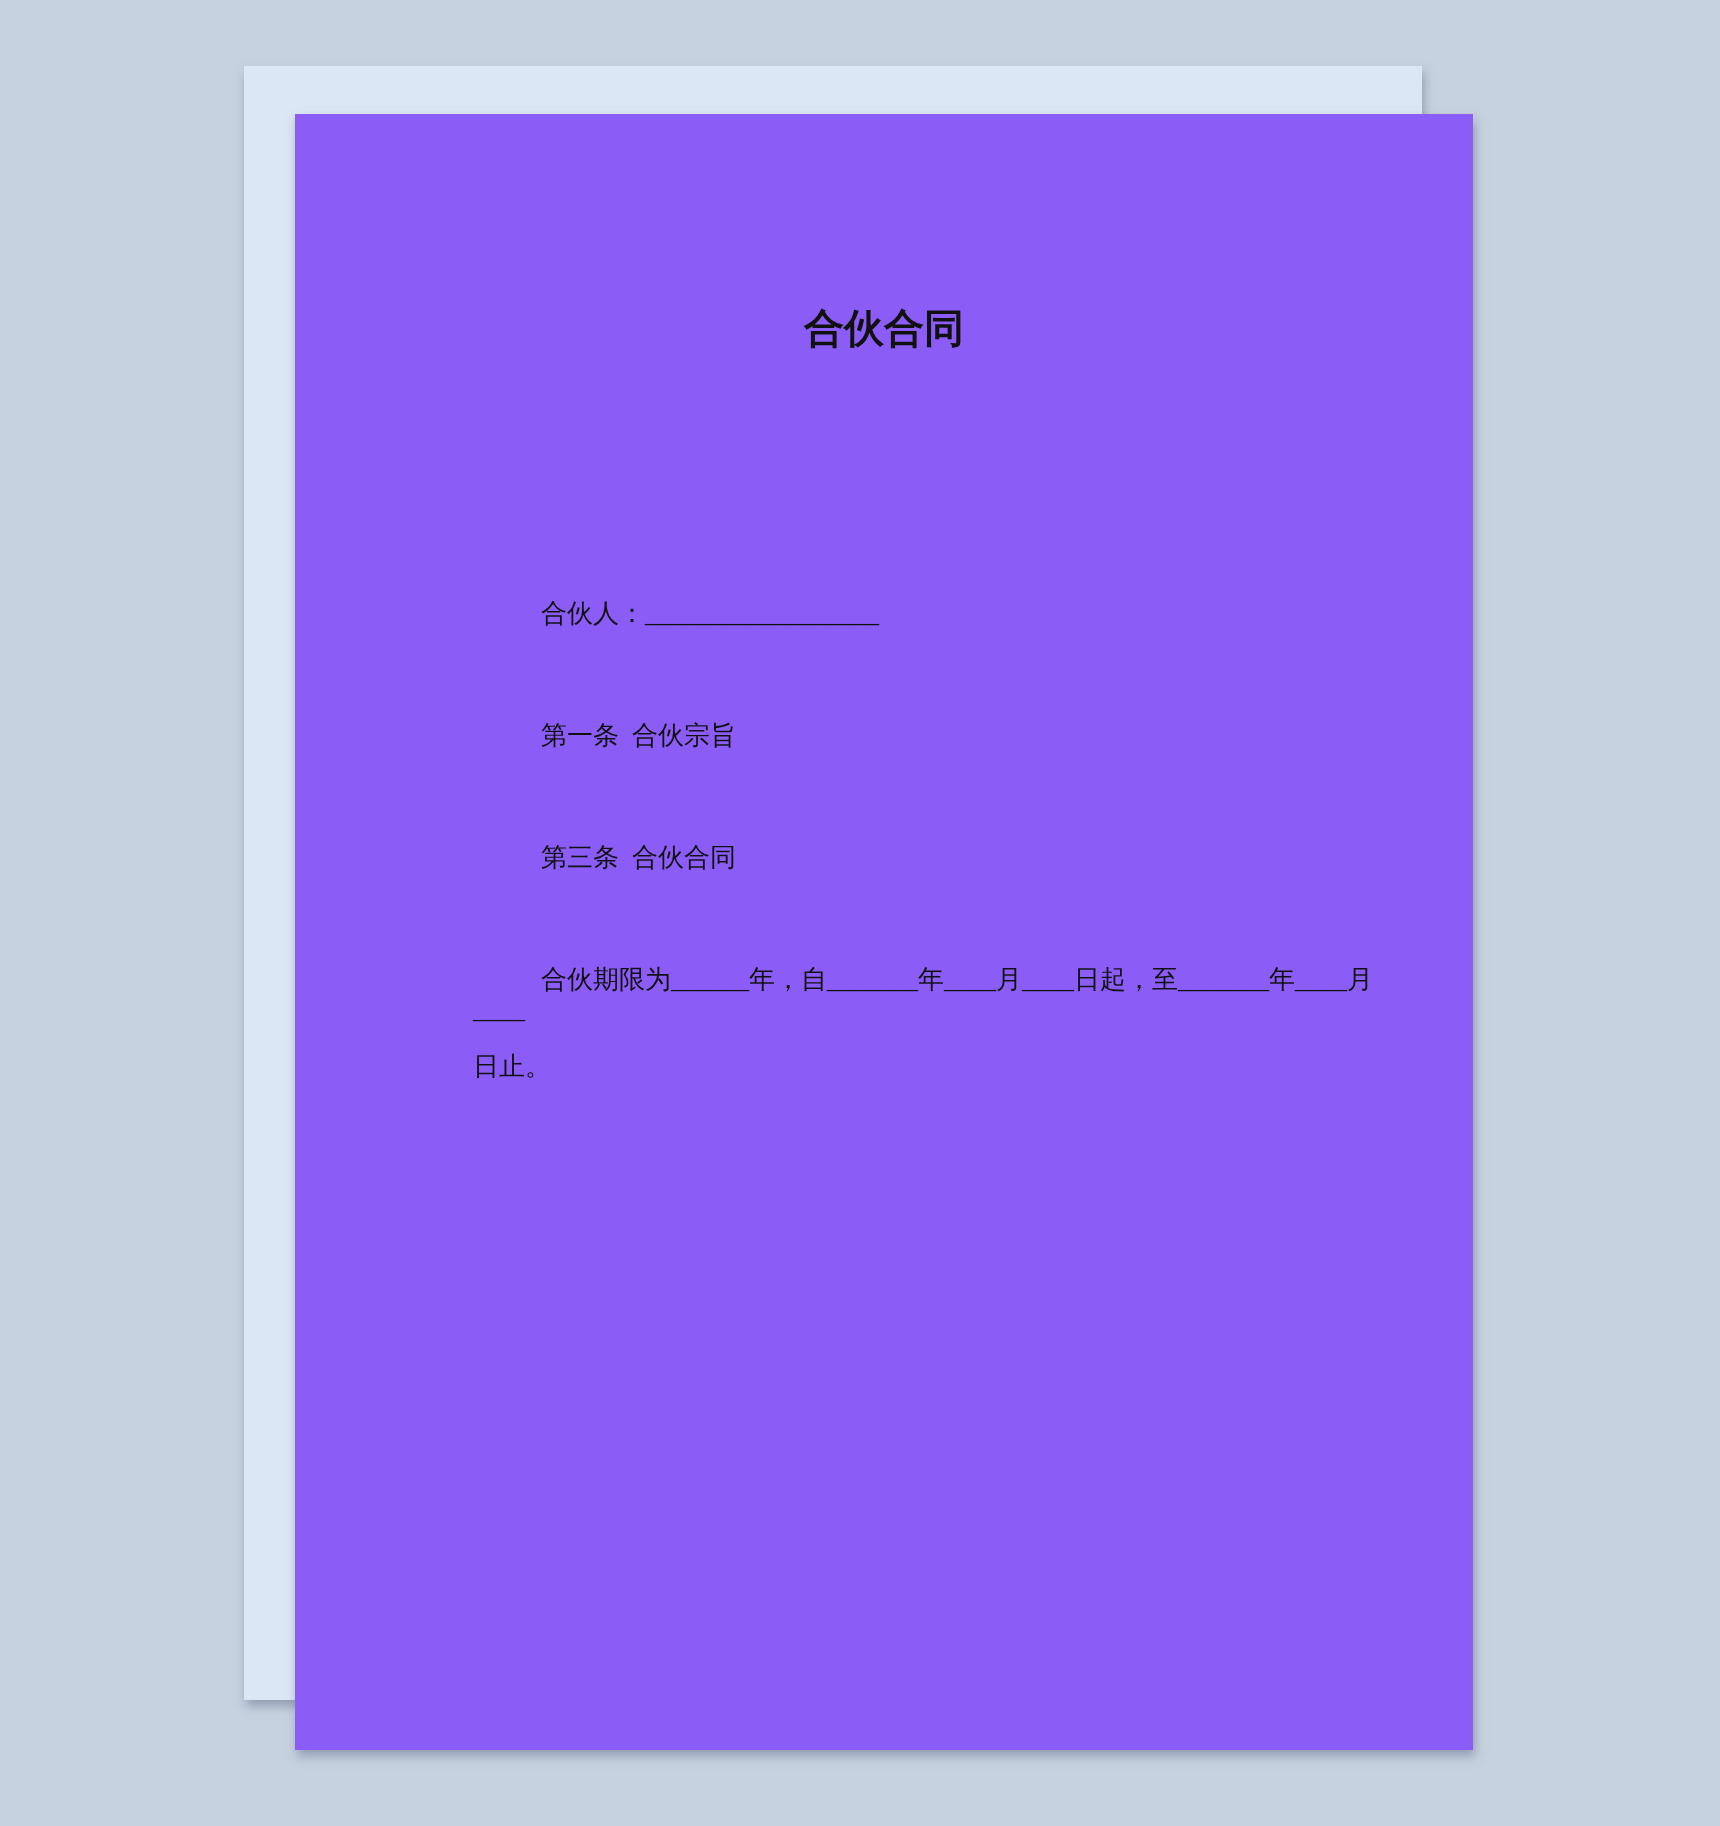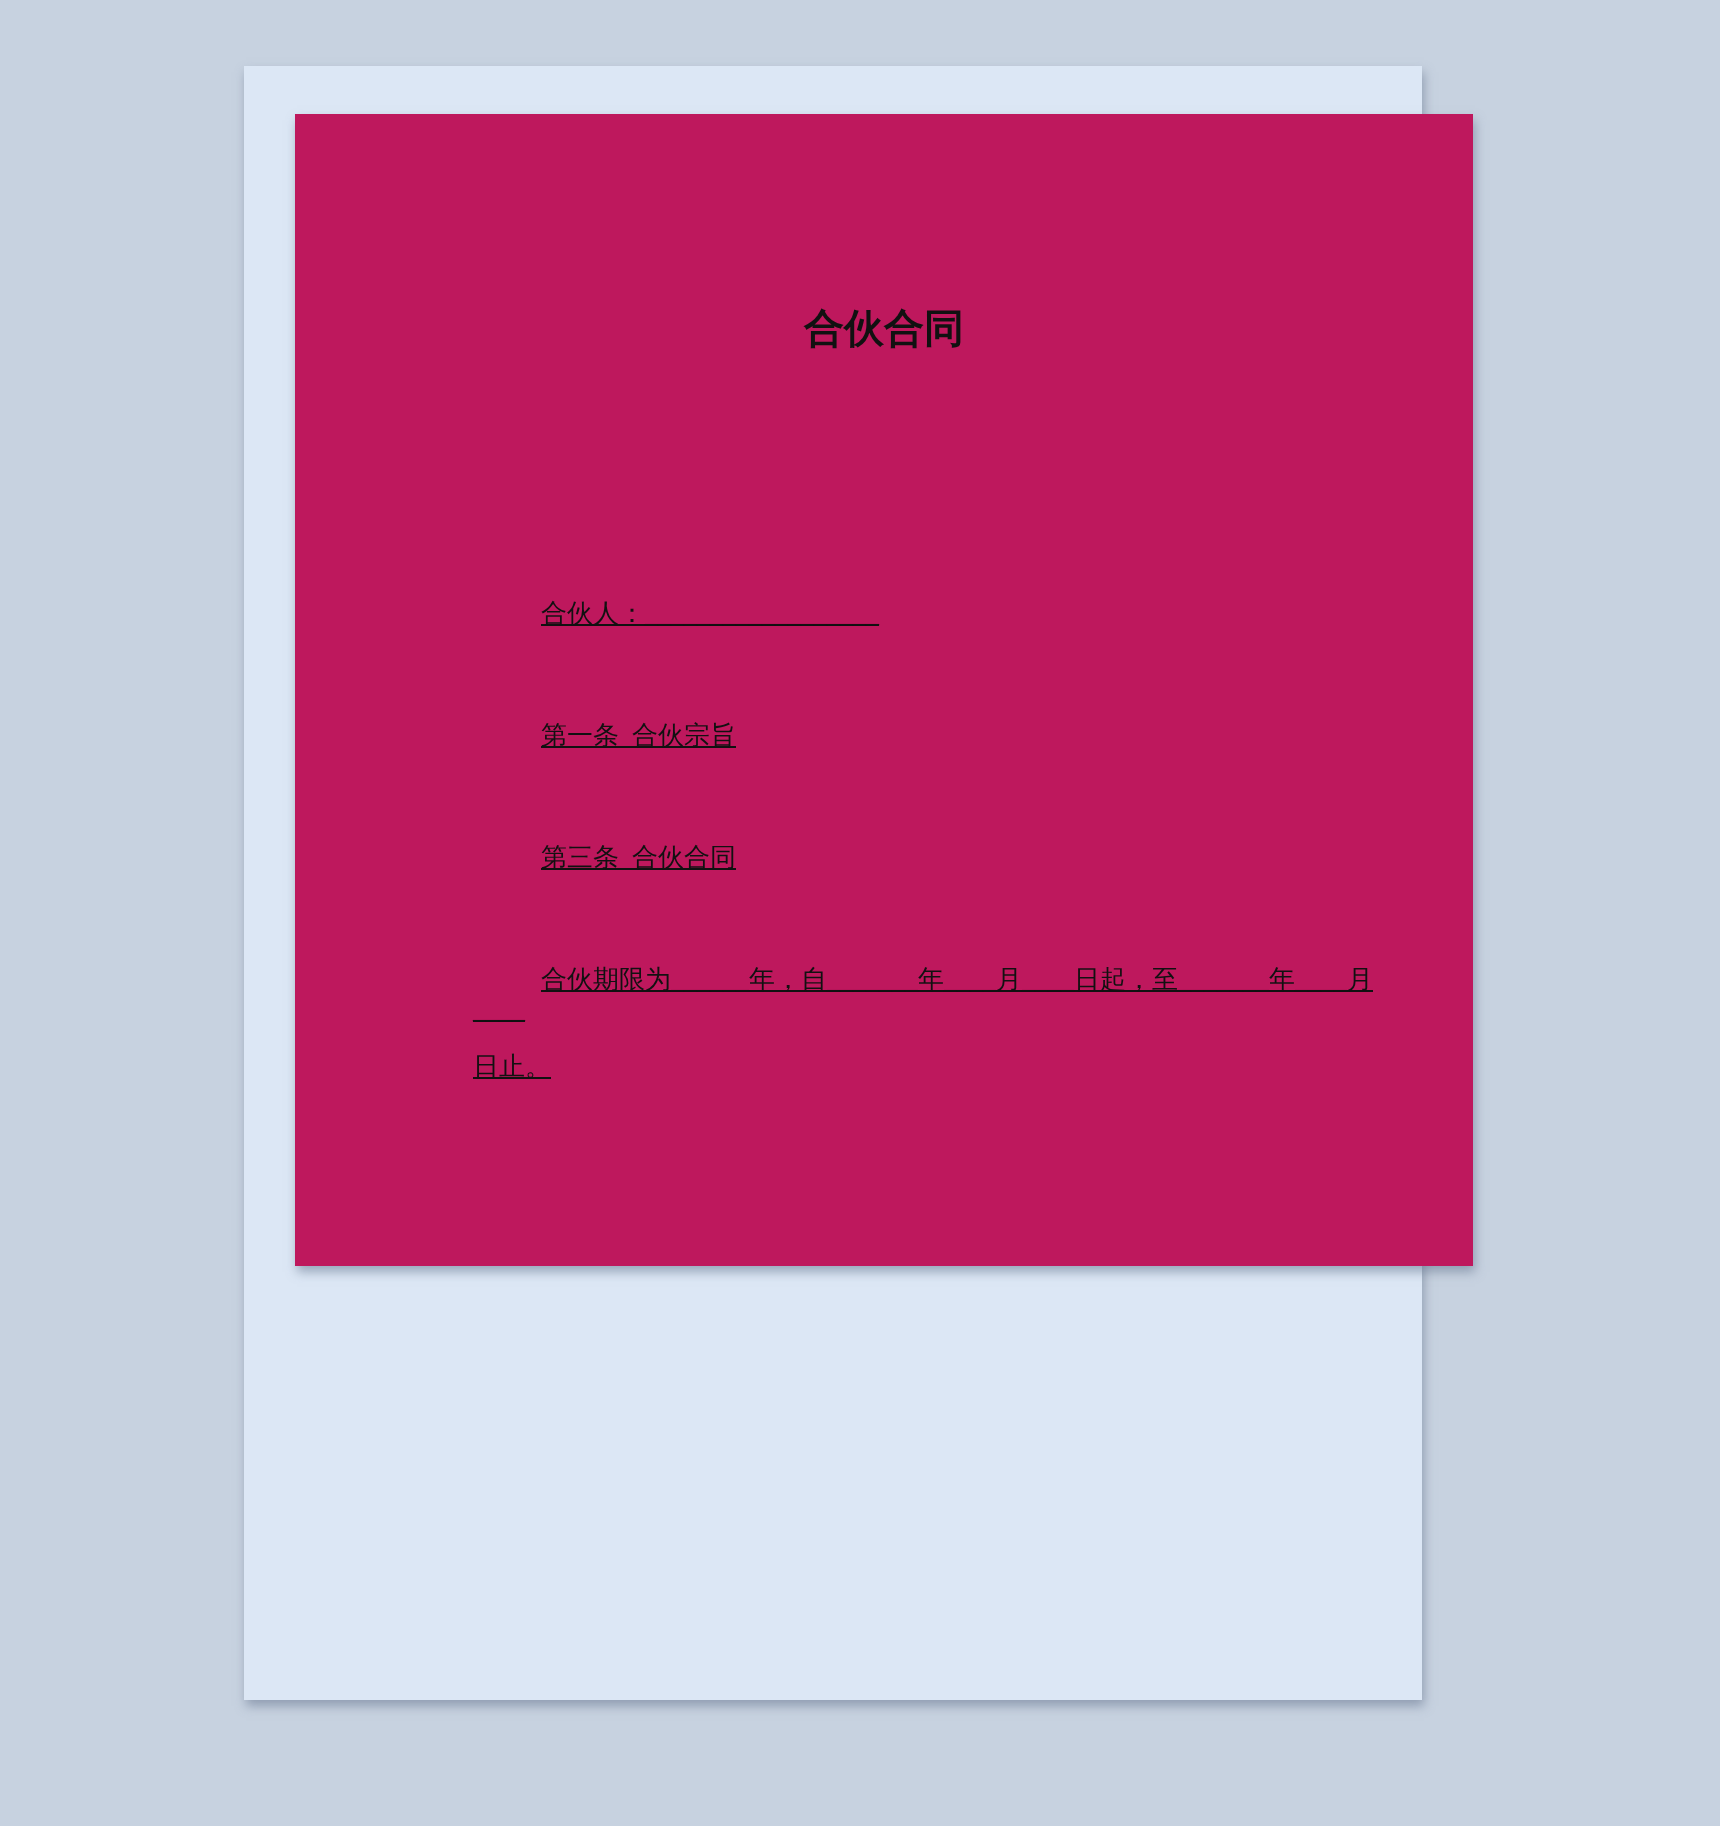--- a/index.html
+++ b/index.html
@@ -22,22 +22,22 @@
     width: 1178px;
     height: 1634px;
     background: #dce7f5;
     box-shadow: 2px 6px 10px rgba(100, 114, 140, 0.55);
   }
   .front-page {
     position: absolute;
     left: 295px;
     top: 114px;
     width: 1178px;
-    height: 1152px;
-    background: #be185d;
+    height: 1636px;
+    background: #8b5cf6;
     box-shadow: 2px 6px 10px rgba(100, 114, 140, 0.55);
   }
   .doc-title {
     margin: 190px 0 0 0;
     text-align: center;
     font-family: "Liberation Sans", "DejaVu Sans", sans-serif;
     font-weight: 700;
     font-size: 40px;
     line-height: 48px;
     color: #111111;
@@ -45,21 +45,20 @@
   }
   .doc-body {
     padding: 0 78px 0 178px;
   }
   .doc-body p {
     margin: 92px 0 0 0;
     font-size: 26px;
     line-height: 30px;
     white-space: pre-wrap;
     color: #111111;
-    text-decoration: underline;
   }
   .doc-body p.indent {
     text-indent: 68px;
   }
   .doc-body p:nth-child(1) {
     margin-top: 247px;
   }
   .doc-body p.continuation {
     margin-top: 27px;
   }

